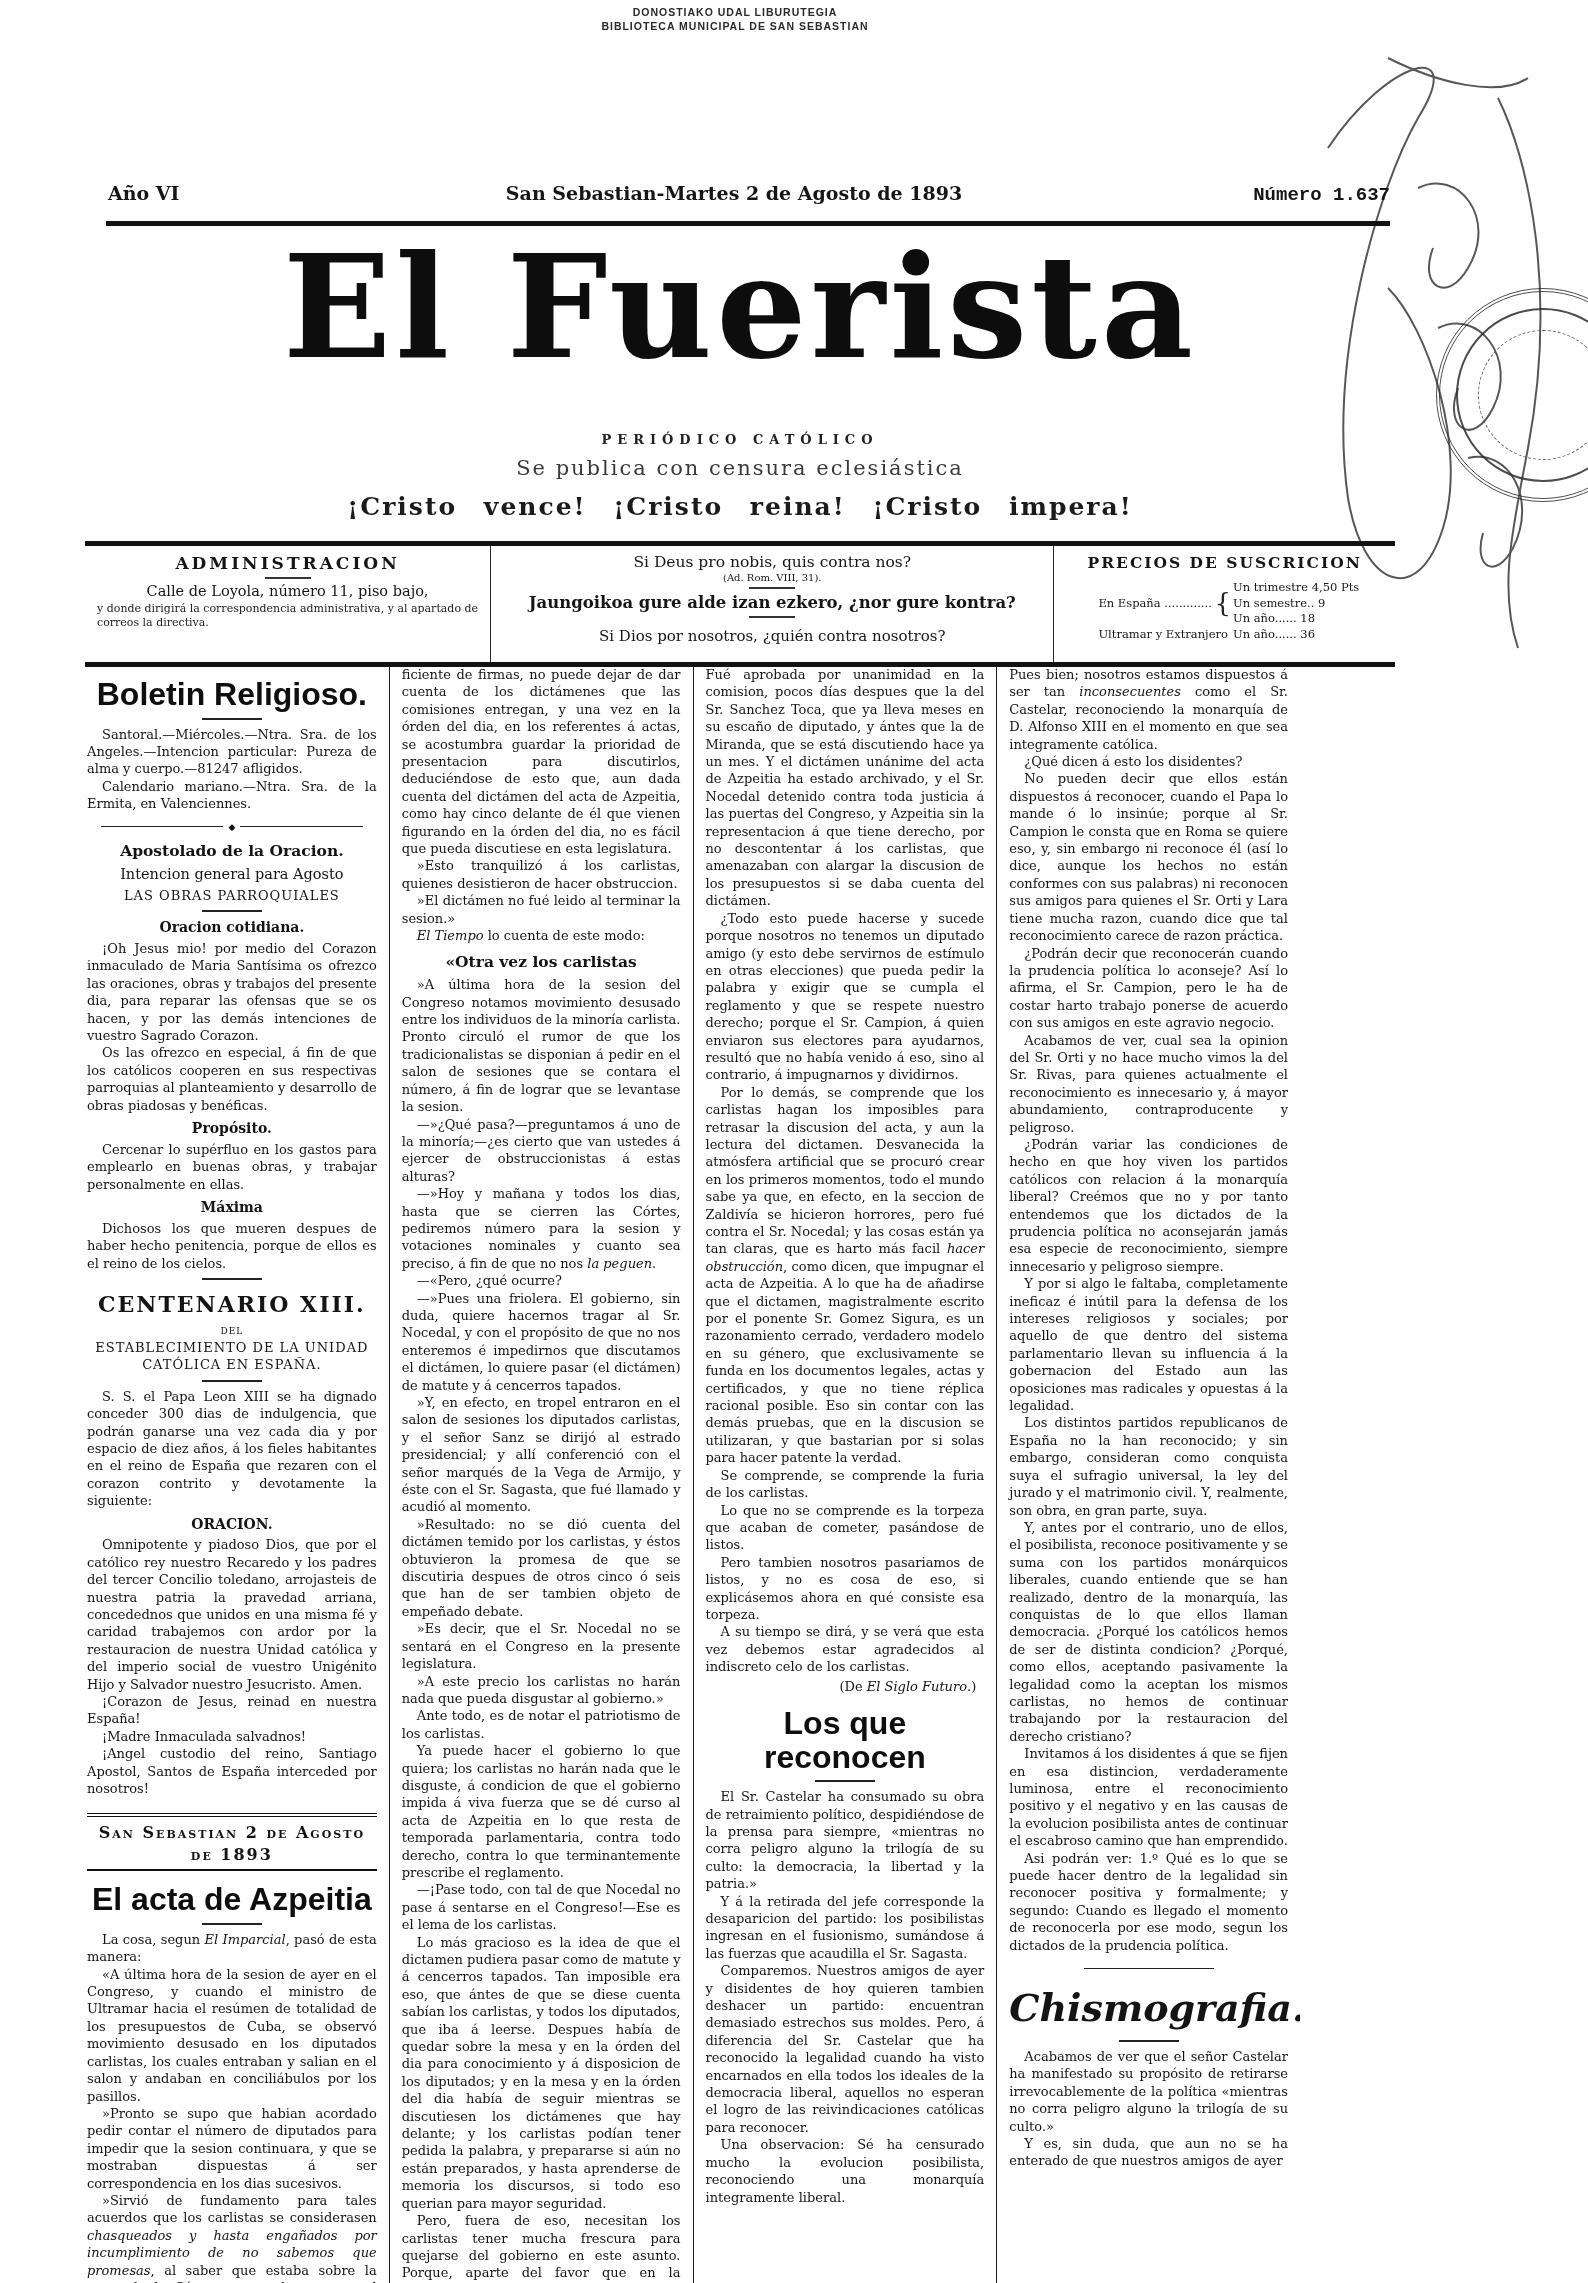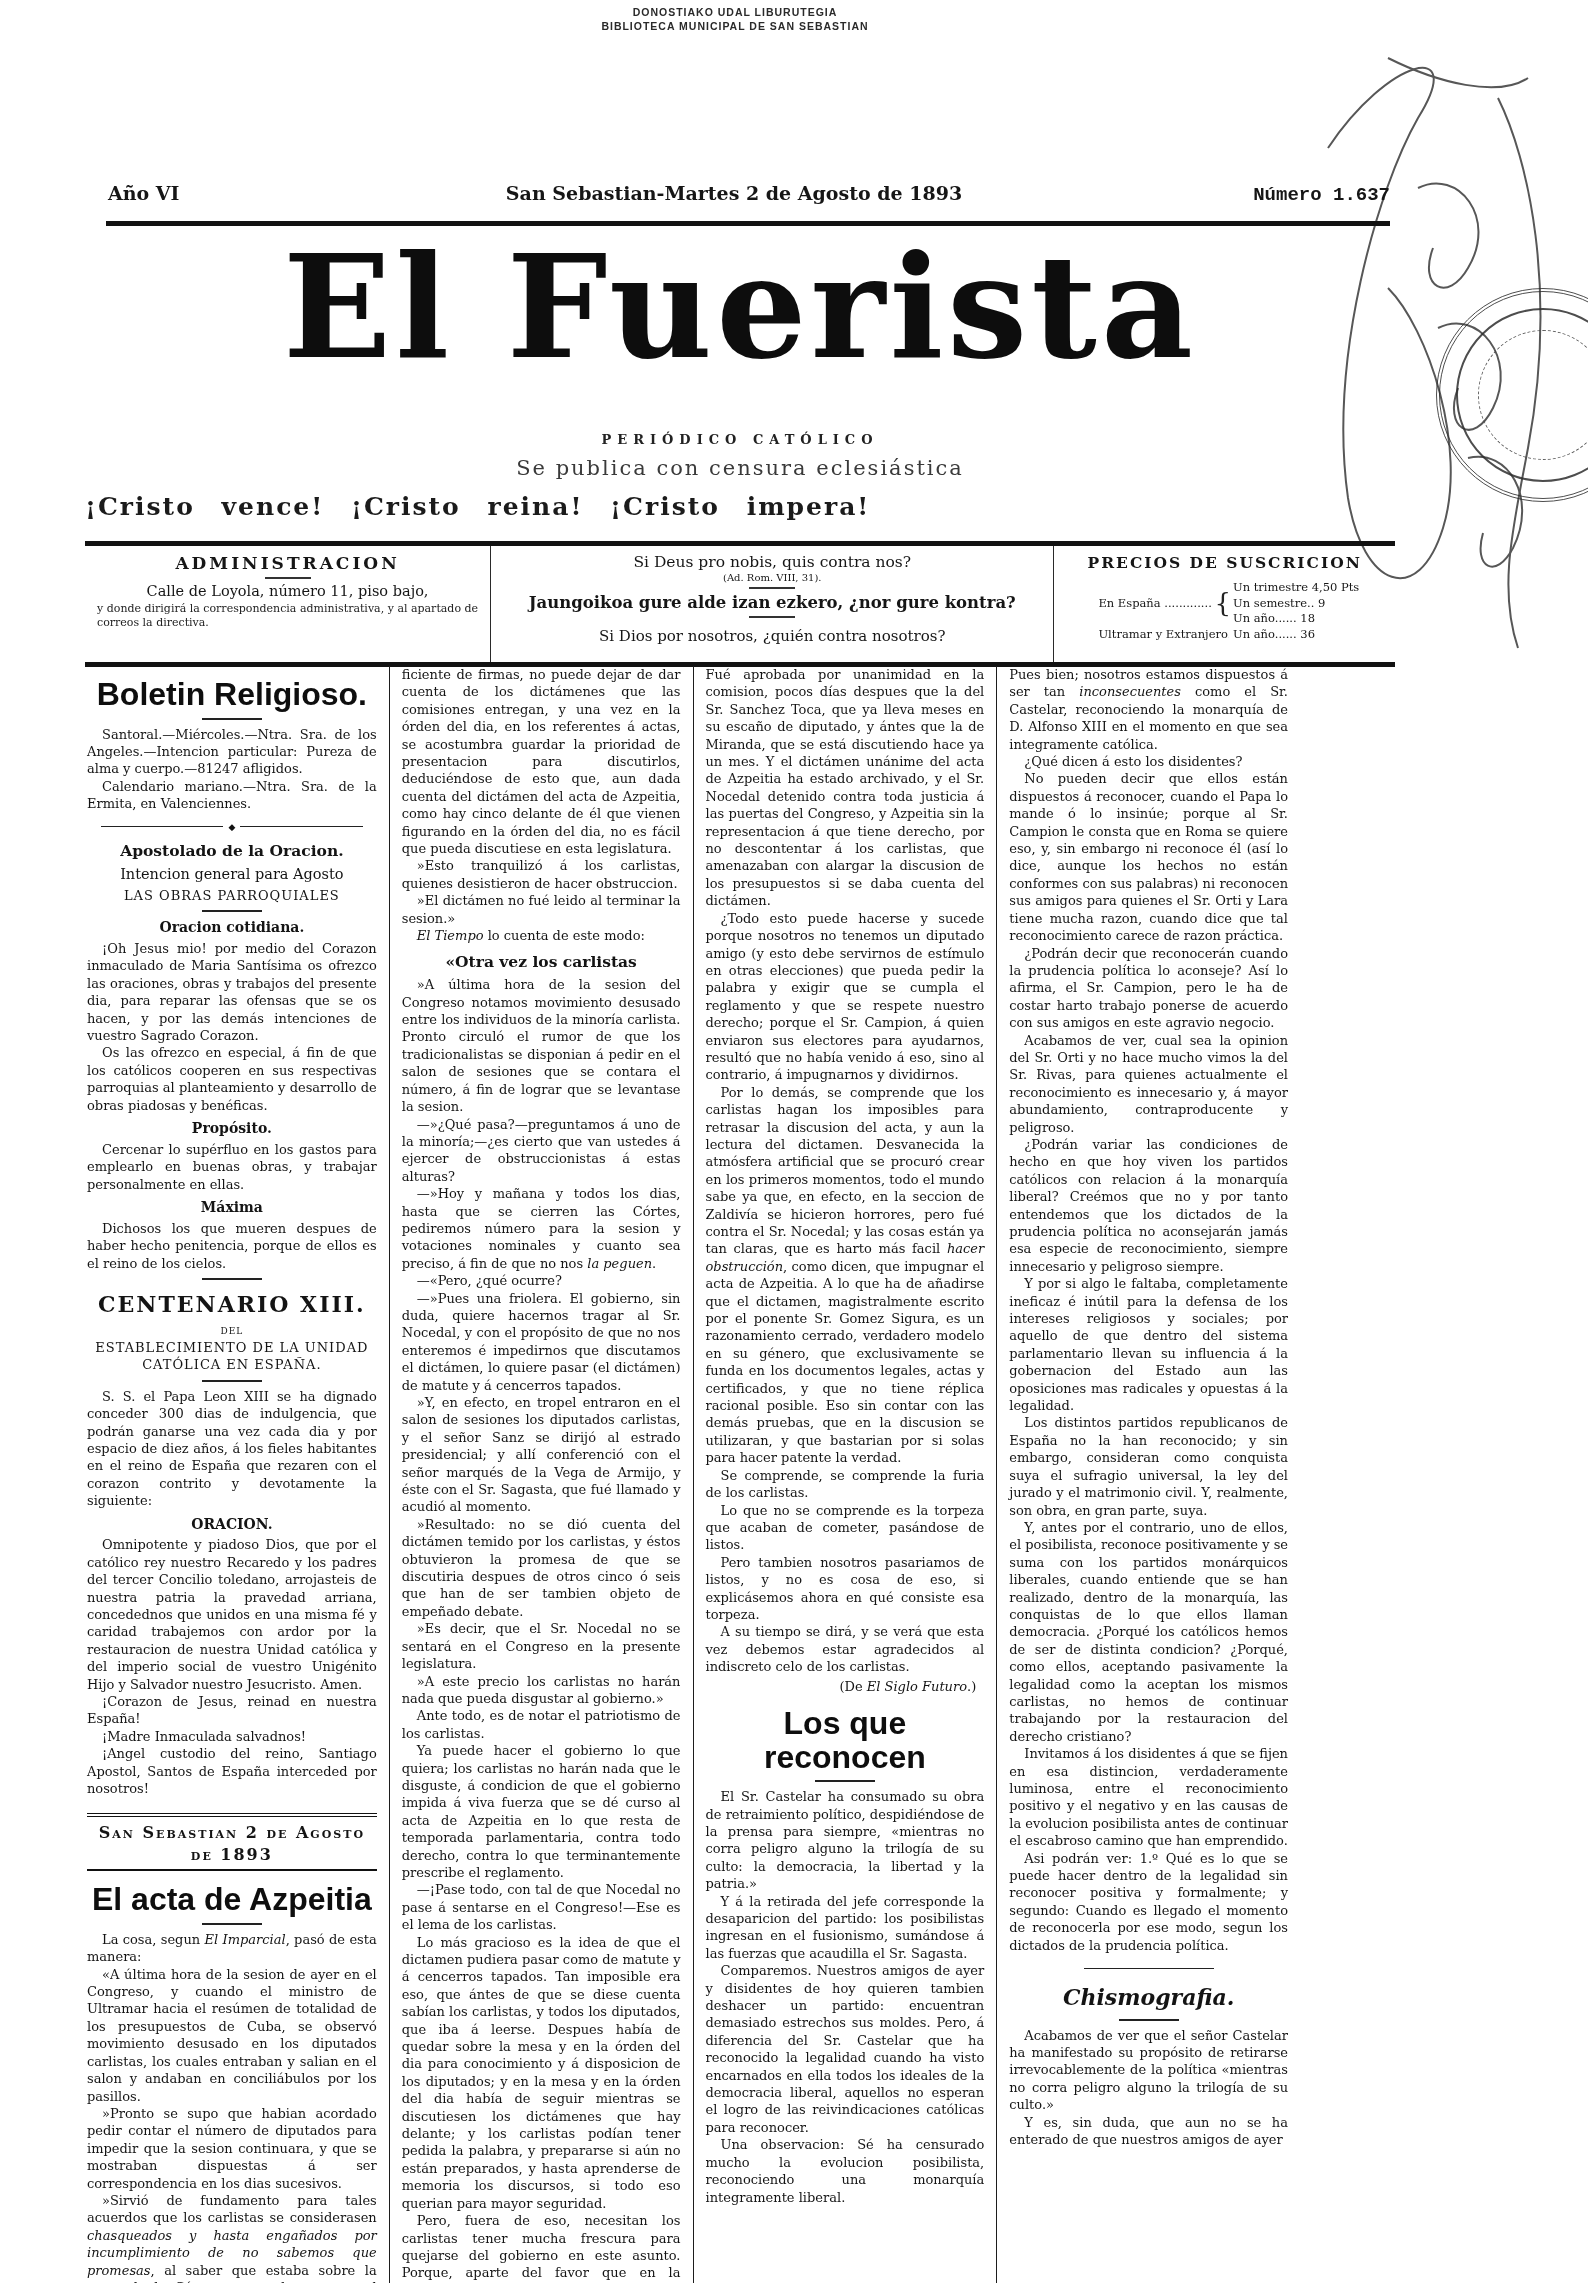--- a/index.html
+++ b/index.html
@@ -18,21 +18,21 @@
   .dl-right{width:260px;text-align:right;font-family:Liberation Mono, monospace;}
   .dateline-rule{position:absolute;top:221px;left:106px;width:1284px;height:5px;background:#121212;}
 
   
   .masthead-title{position:absolute;top:224px;left:85px;width:1310px;text-align:center;
     font-family:"DejaVu Serif",serif;font-weight:bold;font-size:142px;letter-spacing:4px;color:#0d0d0d;}
   .masthead-sub{position:absolute;top:432px;left:85px;width:1310px;text-align:center;
     font-family:"DejaVu Serif",serif;font-weight:bold;font-size:13px;letter-spacing:6px;color:#222;}
   .censura{position:absolute;top:456px;left:85px;width:1310px;text-align:center;
     font-family:"DejaVu Serif",serif;font-size:21px;letter-spacing:2px;color:#3a3a3a;}
-  .motto{position:absolute;top:492px;left:85px;width:1310px;text-align:left;
+  .motto{position:absolute;top:492px;left:85px;width:1310px;text-align:center;
     font-family:"DejaVu Serif",serif;font-weight:bold;font-size:25px;letter-spacing:2px;word-spacing:16px;color:#1b1b1b;}
 
   
   .info-bar{position:absolute;top:541px;left:85px;width:1310px;height:116px;
     border-top:5px solid #121212;border-bottom:5px solid #121212;display:flex;
     font-family:"DejaVu Serif",serif;}
   .info-cell{box-sizing:border-box;padding:7px 12px;}
   .cell-admin{width:31%;border-right:1px solid #2a2a2a;text-align:center;}
   .cell-motto{width:43%;border-right:1px solid #2a2a2a;text-align:center;}
   .cell-prices{width:26%;}
@@ -70,21 +70,21 @@
   .pcb{text-align:center;font-weight:bold;margin:5px 0 3px;font-size:14px;}
   .pci{text-align:center;font-size:14.5px;margin:2px 0;}
   .sc{text-align:center;font-variant:small-caps;letter-spacing:1px;margin:0;}
   .h2{text-align:center;font-weight:bold;font-size:15.5px;margin:7px 0 4px;}
   .right{text-align:right;margin:2px 8px 4px;}
   .title1{text-align:center;font-family:"Liberation Sans",sans-serif;font-weight:bold;
     font-size:32px;margin:12px 0 4px;line-height:1.05;color:#0e0e0e;}
   .title2{text-align:center;font-family:"DejaVu Serif",serif;font-weight:bold;
     font-size:22px;letter-spacing:2px;margin:10px 0 2px;}
   .gothic{text-align:center;font-family:"DejaVu Serif",serif;font-weight:bold;font-style:italic;
-    font-size:22px;margin:14px 0 2px;}
+    font-size:38px;margin:14px 0 2px;}
   .rule{width:60px;margin:6px auto;border-top:2px solid #222;height:0;}
   .rule-wide{width:130px;margin:14px auto 6px;border-top:1px solid #222;height:0;}
   .fancy{display:flex;align-items:center;margin:8px 14px;}
   .fancy .fl{flex:1;border-top:1px solid #222;height:0;}
   .fancy .dia{font-size:9px;padding:0 5px;color:#111;}
   .band{margin:16px 0 10px;border-top:4px double #111;border-bottom:2px solid #111;
     padding:5px 0 4px;text-align:center;font-variant:small-caps;letter-spacing:2px;font-size:16px;font-weight:bold;}
 </style>
 </head>
 <body>

